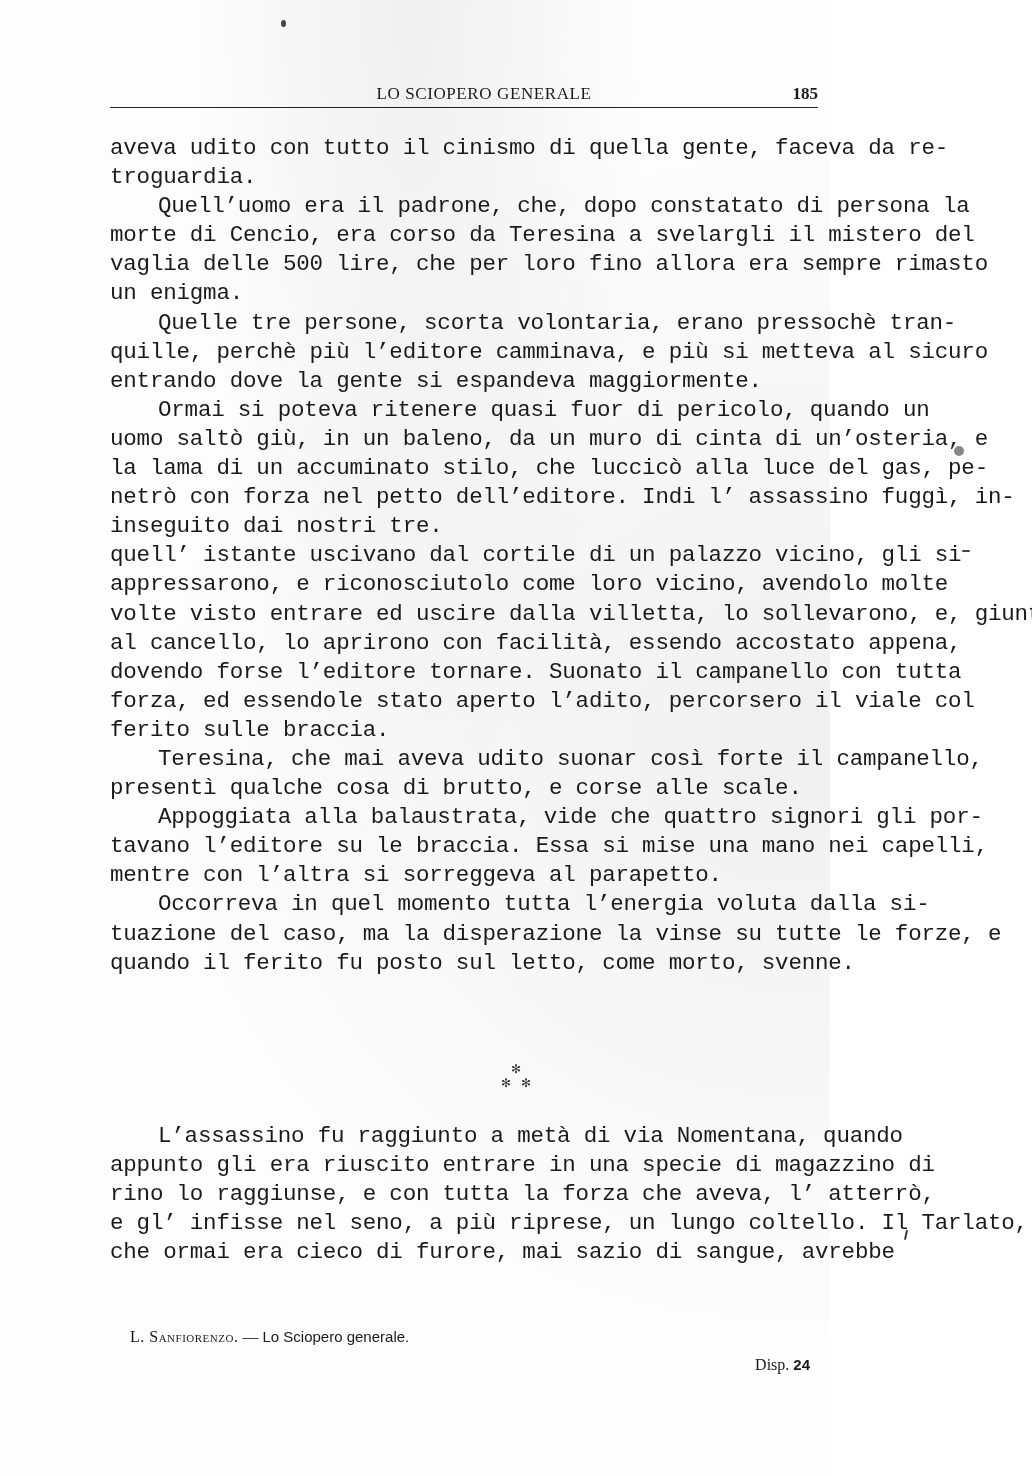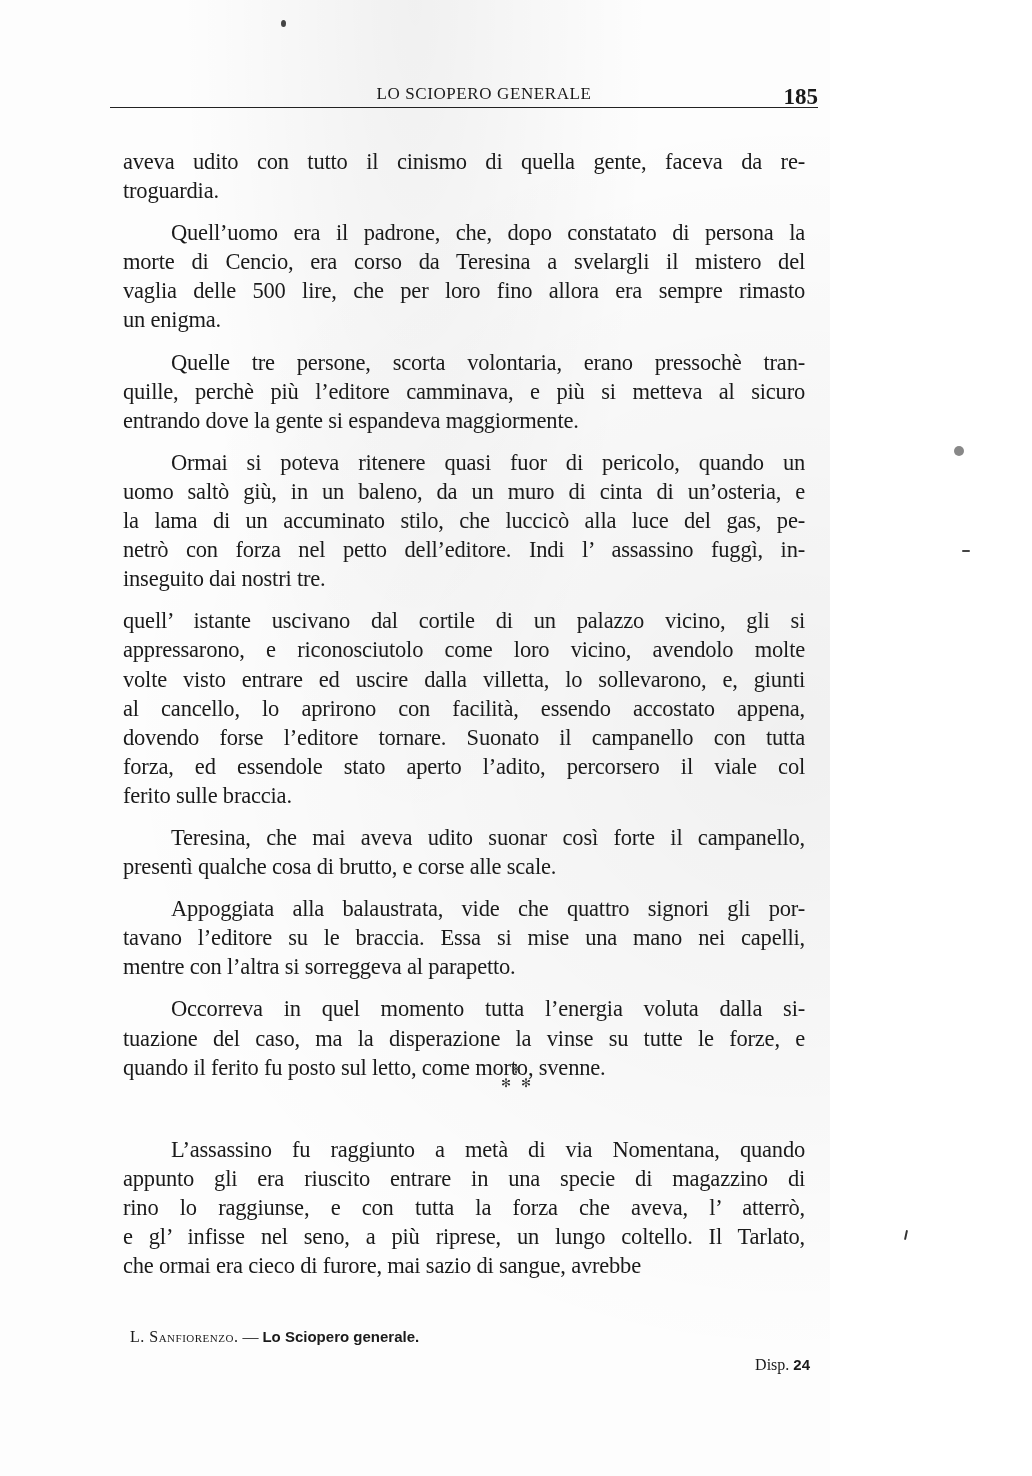--- a/index.html
+++ b/index.html
@@ -37,44 +37,45 @@
     top: 0;
     text-align: center;
     font-size: 17px;
     letter-spacing: 0.6px;
     padding-left: 40px;
   }
   .page-number {
     position: absolute;
     right: 0;
     top: 0;
-    font-size: 23px;
+    font-size: 17px;
     font-weight: bold;
   }
   .head-rule {
     position: absolute;
     left: 110px;
     top: 107px;
     width: 708px;
     height: 0;
     border-top: 1.6px solid #222;
   }
   .body-text {
     position: absolute;
     left: 110px;
     top: 134px;
     width: 708px;
     font-size: 22.5px;
     line-height: 29.1px;
     letter-spacing: -0.2px;
   }
   .para {
-    margin: 13px;
+    margin: 0;
     text-align: justify;
     text-align-last: left;
+    font-family: Liberation Mono, monospace;
   }
   .para .line {
     display: block;
     text-align: justify;
     text-align-last: justify;
     white-space: nowrap;
   }
   .para .line.last {
     text-align-last: left;
   }
@@ -112,21 +113,21 @@
     height: 22px;
     font-size: 16px;
   }
   .footer-author {
     font-variant: small-caps;
     letter-spacing: 0.5px;
     margin-top: 44px;
   }
   .footer-title {
     font-family: "Liberation Sans", "DejaVu Sans", sans-serif;
-    font-weight: bold;
+    font-weight: normal;
     font-size: 15px;
   }
   .footer-disp {
     position: absolute;
     right: 8px;
     top: 0;
     margin-top: 28px;
   }
   .footer-disp b {
     font-family: "Liberation Sans", "DejaVu Sans", sans-serif;

